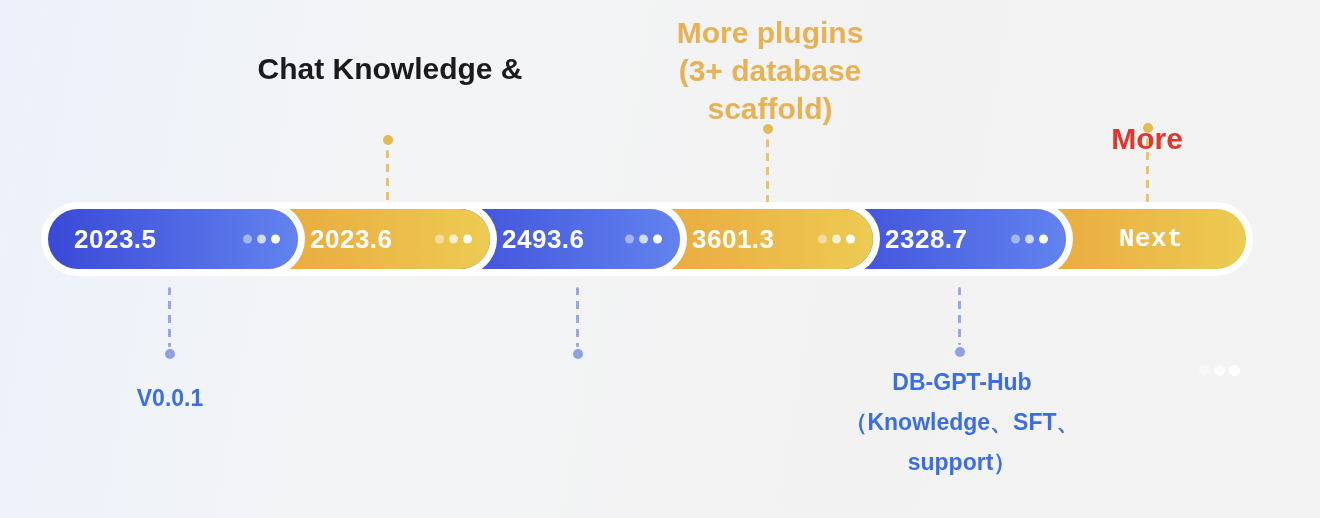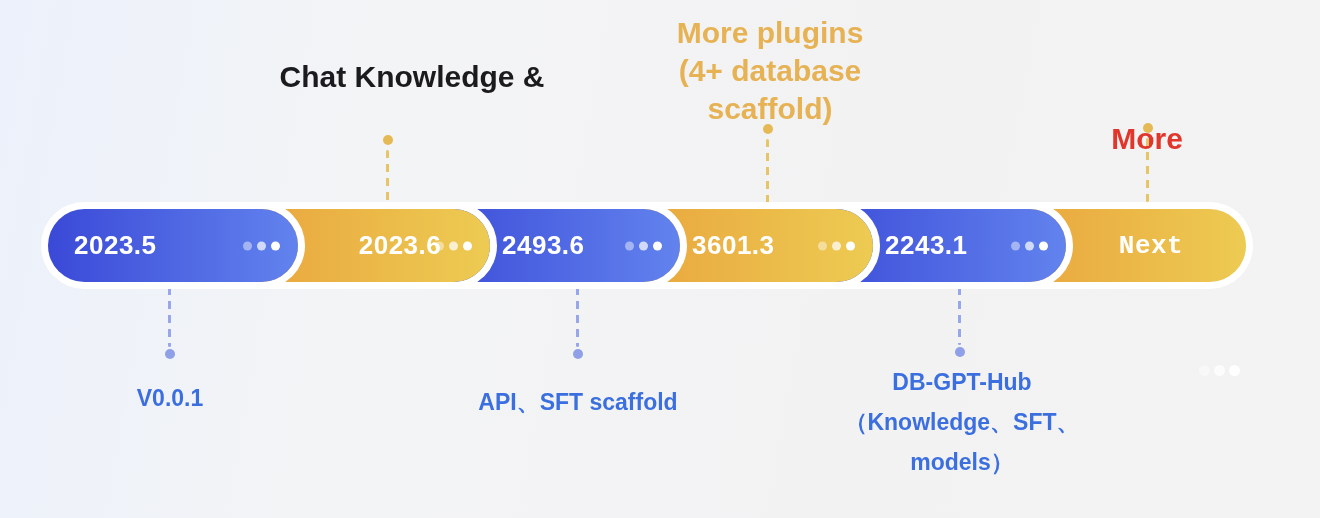--- a/index.html
+++ b/index.html
@@ -21,21 +21,21 @@
   .timeline {
     position: absolute;
     left: 48px;
     top: 209px;
     height: 73px;
     display: flex;
     align-items: stretch;
   }
   .pill {
     position: relative;
-    height: 73px;
+    height: 60px;
     border-radius: 37px;
     box-shadow: 0 0 0 7px #ffffff;
     display: flex;
     align-items: center;
   }
   .pill + .pill { margin-left: -70px; }
   .pill-blue { background: linear-gradient(90deg, #3a49d7 0%, #6283ee 100%); }
   .pill-gold { background: linear-gradient(90deg, #e9a23c 0%, #edcb52 100%); }
   .z6 { z-index: 6; } .z5 { z-index: 5; } .z4 { z-index: 4; }
   .z3 { z-index: 3; } .z2 { z-index: 2; } .z1 { z-index: 1; }
@@ -119,27 +119,27 @@
   }
   .bg-ellipsis span:nth-child(1) { opacity: 0.4; }
   .bg-ellipsis span:nth-child(2) { opacity: 0.75; }
   .bg-ellipsis span:nth-child(3) { opacity: 1; }
 </style>
 </head>
 <body>
 
 <div class="canvas">
 
-  <div class="annotation annotation-top color-dark" style="left:412px; top:50px;margin-top:8px;">
+  <div class="annotation annotation-top color-dark" style="left:390px; top:50px;">
     <div>Chat Knowledge &amp;</div>
   </div>
 
   <div class="annotation annotation-top color-gold" style="left:770px; top:14px;">
     <div>More plugins</div>
-    <div>(4+ database</div>
+    <div>(3+ database</div>
     <div>scaffold)</div>
   </div>
 
   <div class="annotation annotation-top color-red" style="left:1147px; top:72px;">
     <div>More</div>
   </div>
 
   <div>
     <span class="connector-dot dot-gold" style="left:383px; top:135px;"></span>
     <span class="connector connector-gold" style="left:386px; top:150px; height:56px;"></span>
@@ -157,21 +157,21 @@
 
     <div class="pill pill-blue pill-first z6" style="width:250px;">
       <span class="pill-label">2023.5</span>
       <span class="pill-dots">
           <span></span>
           <span></span>
           <span></span>
         </span>
     </div>
 
-    <div class="pill pill-gold pill-rest z5" style="width:262px;justify-content:center;">
+    <div class="pill pill-gold pill-rest z5" style="width:262px;">
       <span class="pill-label">2023.6</span>
       <span class="pill-dots">
           <span></span>
           <span></span>
           <span></span>
         </span>
     </div>
 
     <div class="pill pill-blue pill-rest z4" style="width:260px;">
       <span class="pill-label">2493.6</span>
@@ -185,21 +185,21 @@
     <div class="pill pill-gold pill-rest z3" style="width:263px;">
       <span class="pill-label">3601.3</span>
       <span class="pill-dots">
           <span></span>
           <span></span>
           <span></span>
         </span>
     </div>
 
     <div class="pill pill-blue pill-rest z2" style="width:263px;">
-      <span class="pill-label">2243.1</span>
+      <span class="pill-label">2328.7</span>
       <span class="pill-dots">
           <span></span>
           <span></span>
           <span></span>
         </span>
     </div>
 
     <div class="pill pill-gold pill-next z1" style="width:250px;">
       <span class="pill-label">Next</span>
     </div>
@@ -216,28 +216,25 @@
   </div>
   <div>
     <span class="connector connector-blue" style="left:958px; top:287px; height:58px;"></span>
     <span class="connector-dot dot-blue" style="left:955px; top:347px;"></span>
   </div>
 
   <div class="annotation annotation-bottom" style="left:170px; top:378px;">
     <div>V0.0.1</div>
   </div>
 
-  <div class="annotation annotation-bottom" style="left:578px; top:382px;">
-    <div>API、SFT scaffold</div>
-  </div>
 
   <div class="annotation annotation-bottom" style="left:962px; top:362px;">
     <div>DB-GPT-Hub</div>
     <div>（Knowledge、SFT、</div>
-    <div>models）</div>
+    <div>support）</div>
   </div>
 
   <div class="bg-ellipsis">
     <span></span>
       <span></span>
       <span></span>
   </div>
 
 </div>
 

